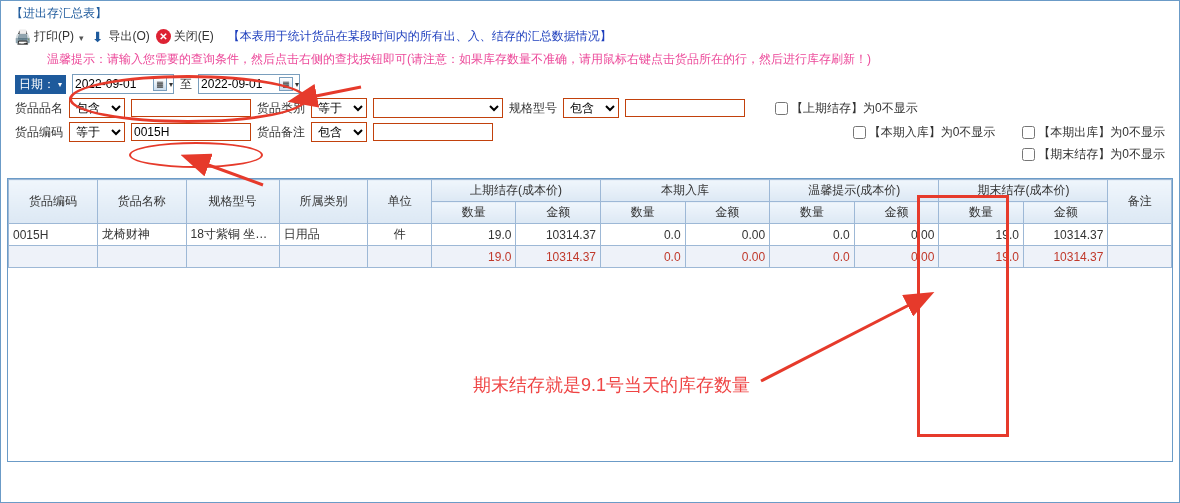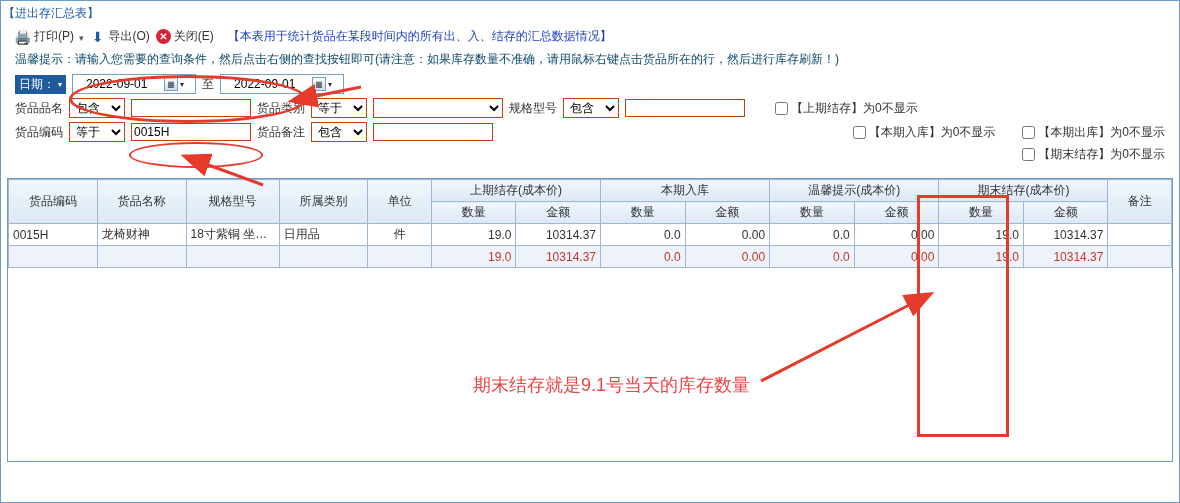--- a/index.html
+++ b/index.html
@@ -8,21 +8,21 @@
   font-size: 12px;
   background: #fff;
   color: #333;
   width: 1180px;
   height: 503px;
   overflow: hidden;
   position: relative;
   border: 1px solid #6b9bc7;
 }
 .title-bar {
-  padding: 4px 2px;
+  padding: 4px 10px;
   color: #1e5a9c;
   font-size: 12px;
 }
 .toolbar {
   display: flex;
   align-items: center;
   gap: 6px;
   padding: 2px 14px 4px;
   color: #333;
 }
@@ -40,21 +40,22 @@
   justify-content: center;
   font-size: 14px;
 }
 .toolbar .sep::after { content: "▾"; font-size: 9px; color: #555; margin-left: 2px; }
 .toolbar .desc {
   color: #1e3fbd;
   margin-left: 8px;
 }
 .hint {
   padding: 2px 14px 4px;
-  color: #0c4a6e;
+  color: #ec4899;
+  margin-left: 32px;
 }
 .filter-area {
   padding: 2px 14px 6px;
 }
 .filter-row {
   display: flex;
   align-items: center;
   gap: 6px;
   margin-bottom: 4px;
 }
@@ -76,21 +77,21 @@
 }
 select { height: 20px; }
 .date-input {
   width: 78px;
 }
 .date-box {
   display: inline-flex;
   align-items: center;
   border: 1px solid #7a9ebd;
   height: 20px;
-  padding: 0 11px;
+  padding: 0 0;
   gap: 2px;
 }
 .date-box input { border: none; height: 16px; }
 .date-picker-ico {
   width: 14px; height: 14px;
   background: linear-gradient(#fff,#cde);
   border: 1px solid #7a9ebd;
   display: inline-flex; align-items: center; justify-content: center;
   font-size: 8px;
 }

